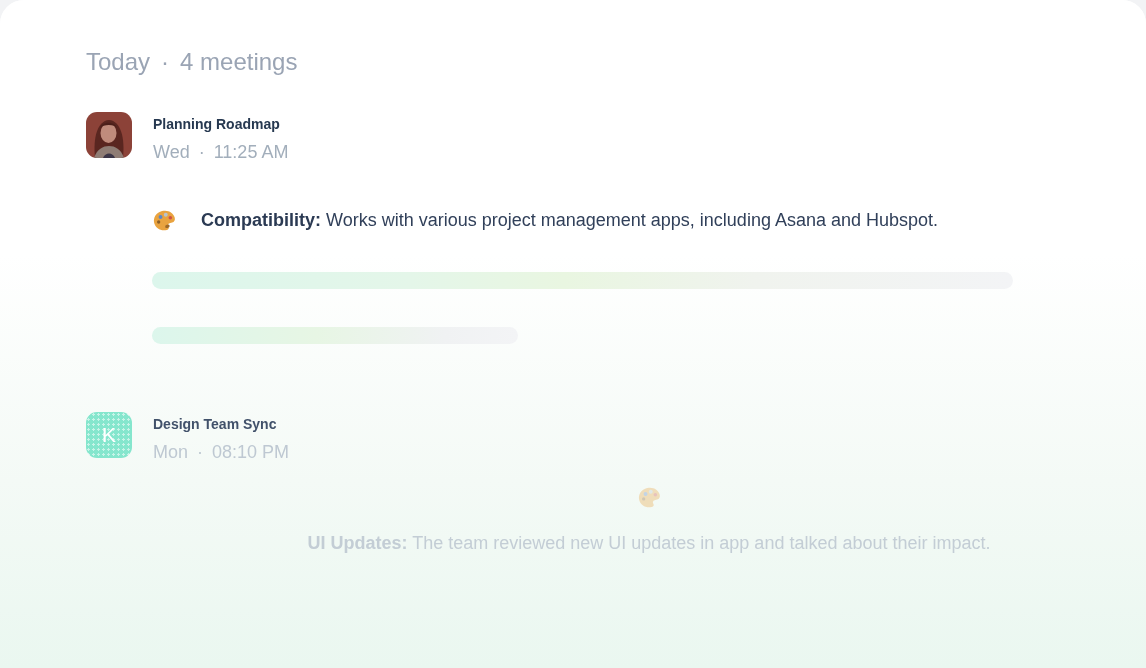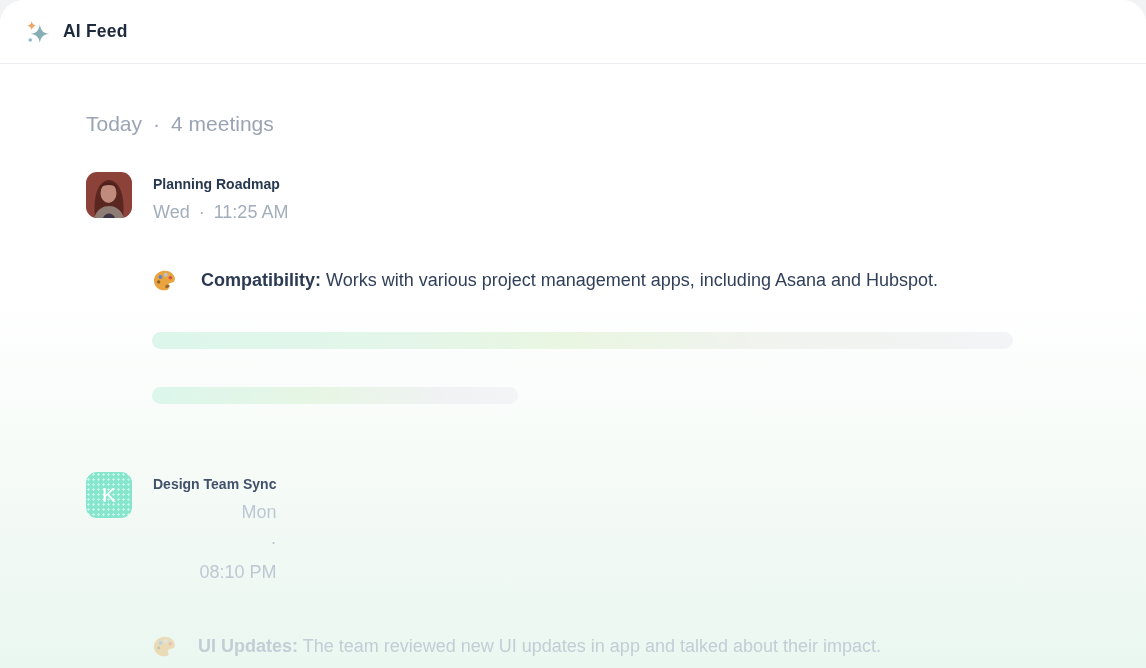--- a/index.html
+++ b/index.html
@@ -29,21 +29,21 @@
   }
   
   .content {
     flex:1;
     background:linear-gradient(180deg,#ffffff 0%,#ffffff 38%,#f4faf6 72%,#eaf7f0 100%);
     padding:48px 0 0 86px;
     position:relative;
   }
   .today-row {
     display:flex; align-items:center; gap:11px;
-    font-size:21px; color:#9aa4b4;
+    font-size:24px; color:#9aa4b4;
   }
   .meeting-head {
     display:flex; align-items:flex-start; gap:21px;
     margin-top:36px; cursor:default;
   }
   .avatar {
     width:46px; height:46px; border-radius:11px; overflow:hidden; flex:0 0 46px;
   }
   .avatar-k {
     background:#85e6cd;
@@ -68,41 +68,31 @@
   .bar {
     height:17px; border-radius:9px; margin-left:66px;
     background:linear-gradient(90deg,#dcf6ec 0%,#e4f6e9 30%,#e9f6e1 48%,#f0f3ee 70%,#f3f4f6 100%);
   }
   .bar-1 { width:861px; margin-top:39px; }
   .bar-2 { width:366px; margin-top:38px;
     background:linear-gradient(90deg,#dcf6ec 0%,#e7f6e4 45%,#f0f2f3 80%,#f3f4f6 100%);
   }
   
   .meeting-faded .m-title { color:#41516a; }
-  .meeting-faded .m-sub { color:#bec8d2;flex-direction:column; }
+  .meeting-faded .m-sub { color:#bec8d2; }
   .meeting-faded { margin-top:68px; }
-  .hl-faded { margin-top:51px; }
+  .hl-faded { margin-top:22px;flex-direction:column; }
   .hl-faded .hl-text, .hl-faded .hl-label { color:#c3cdd5; }
   .hl-faded .hl-icon { opacity:.32; }
 </style>
 </head>
 <body>
 
 <div class="card">
 
-  <div class="header">
-    <span style="display:flex;">
-      <svg width="24" height="24" viewBox="0 0 26 26">
-        <path d="M15 4.5 C15.9 11.3 18.7 14.1 25 15 C18.7 15.9 15.9 18.7 15 25 C14.1 18.7 11.3 15.9 5 15 C11.3 14.1 14.1 11.3 15 4.5 Z" fill="#85aeb5"></path>
-        <path d="M6.2 1 C6.7 4.3 8 5.6 11.2 6.1 C8 6.6 6.7 7.9 6.2 11.2 C5.7 7.9 4.4 6.6 1.2 6.1 C4.4 5.6 5.7 4.3 6.2 1 Z" fill="#eea565"></path>
-        <circle cx="4.6" cy="21.6" r="1.9" fill="#89bcc2"></circle>
-      </svg>
-    </span>
-    <span class="header-title">AI Feed</span>
-  </div>
 
   <div class="content">
 
     <div class="today-row">
       <span>Today</span>
       <span>·</span>
       <span>4 meetings</span>
     </div>
 
     <div class="meeting-head">

